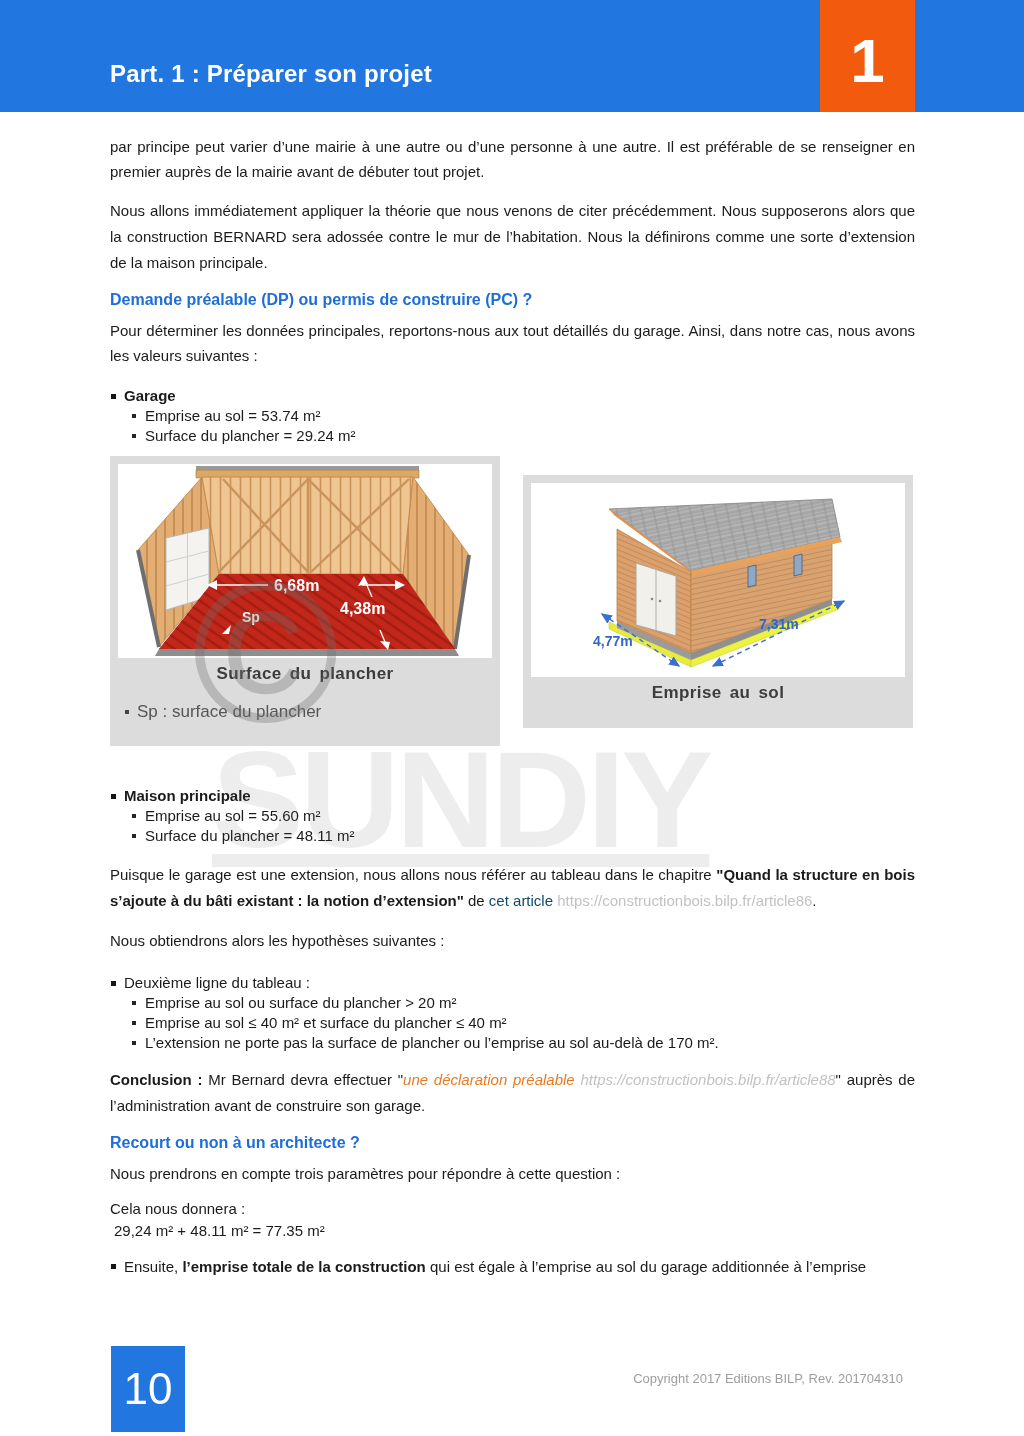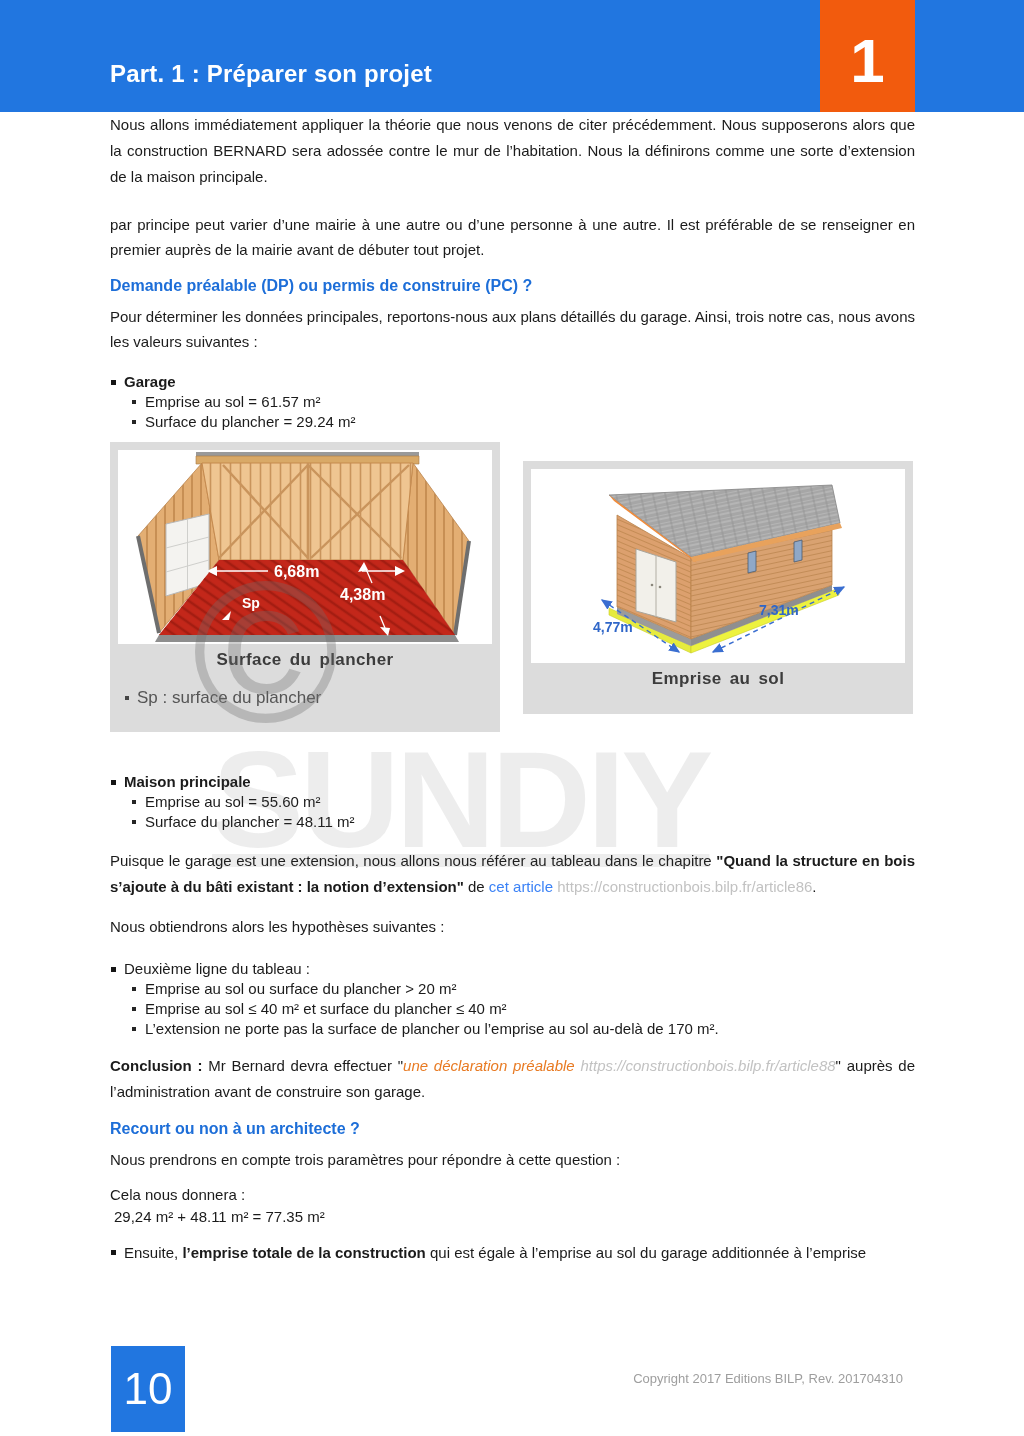--- a/index.html
+++ b/index.html
@@ -14,21 +14,21 @@
   .header-title { position:absolute; left:110px; top:60px; font-size:24px; font-weight:bold; color:#ffffff; letter-spacing:0.2px; }
   .chapter-box { position:absolute; left:820px; top:0; width:95px; height:112px; background:#F25B0D;
     display:flex; align-items:center; justify-content:center; }
   .chapter-box span { color:#ffffff; font-size:62px; font-weight:bold; padding-top:8px; }
   
   .content { position:absolute; top:112px; left:110px; width:805px; font-size:15px; z-index:1; }
   .p { line-height:25px; text-align:justify; }
   .lh26 { line-height:26px; }
   .subhead { color:#1D6ED8; font-size:16px; font-weight:bold; line-height:20px; }
   b { font-weight:bold; }
-  .link-orange { color:#3b82f6; }
+  .link-orange { color:#0c4a6e; }
   .link-orange-italic { color:#E87A22; font-style:italic; }
   .url-gray { color:#C2C2C2; }
   .url-gray-italic { color:#C2C2C2; font-style:italic; }
   
   #p1 { margin:22px 0 14px; }
   #p2 { margin:0 0 14px; }
   #dp-heading { margin:14px 0 8px; }
   #dp-intro { margin:0 0 18px; }
   #figures { margin:10px 0 40px;align-items:center; }
   #maison-list { margin:0 0 16px; }
@@ -79,36 +79,36 @@
     <div class="chapter-box">
       <span>1</span>
     </div>
   </div>
 
   <div class="wm wm-copy">©</div>
   <div class="wm wm-brand">SUNDIY</div>
 
   <div class="content">
 
+    <p class="p" id="p1">par principe peut varier d’une mairie à une autre ou d’une personne à une autre. Il est préférable de se renseigner en premier auprès de la mairie avant de débuter tout projet.</p>
+
     <p class="p lh26" id="p2">Nous allons immédiatement appliquer la théorie que nous venons de citer précédemment. Nous supposerons alors que la construction BERNARD sera adossée contre le mur de l’habitation. Nous la définirons comme une sorte d’extension de la maison principale.</p>
 
-    <p class="p" id="p1">par principe peut varier d’une mairie à une autre ou d’une personne à une autre. Il est préférable de se renseigner en premier auprès de la mairie avant de débuter tout projet.</p>
-
     <div class="subhead" id="dp-heading">Demande préalable (DP) ou permis de construire (PC) ?</div>
 
-    <p class="p" id="dp-intro">Pour déterminer les données principales, reportons-nous aux plans détaillés du garage. Ainsi, trois notre cas, nous avons les valeurs suivantes :</p>
+    <p class="p" id="dp-intro">Pour déterminer les données principales, reportons-nous aux tout détaillés du garage. Ainsi, dans notre cas, nous avons les valeurs suivantes :</p>
 
     <div id="garage-list">
       <div class="li">
         <span class="b1"></span>
         <b>Garage</b>
       </div>
       <div class="li indent">
         <span class="b2"></span>
-        <span>Emprise au sol = 61.57 m²</span>
+        <span>Emprise au sol = 53.74 m²</span>
       </div>
       <div class="li indent">
         <span class="b2"></span>
         <span>Surface du plancher = 29.24 m²</span>
       </div>
     </div>
 
     <div class="figrow" id="figures">
 
       <div class="panel panel-left">

